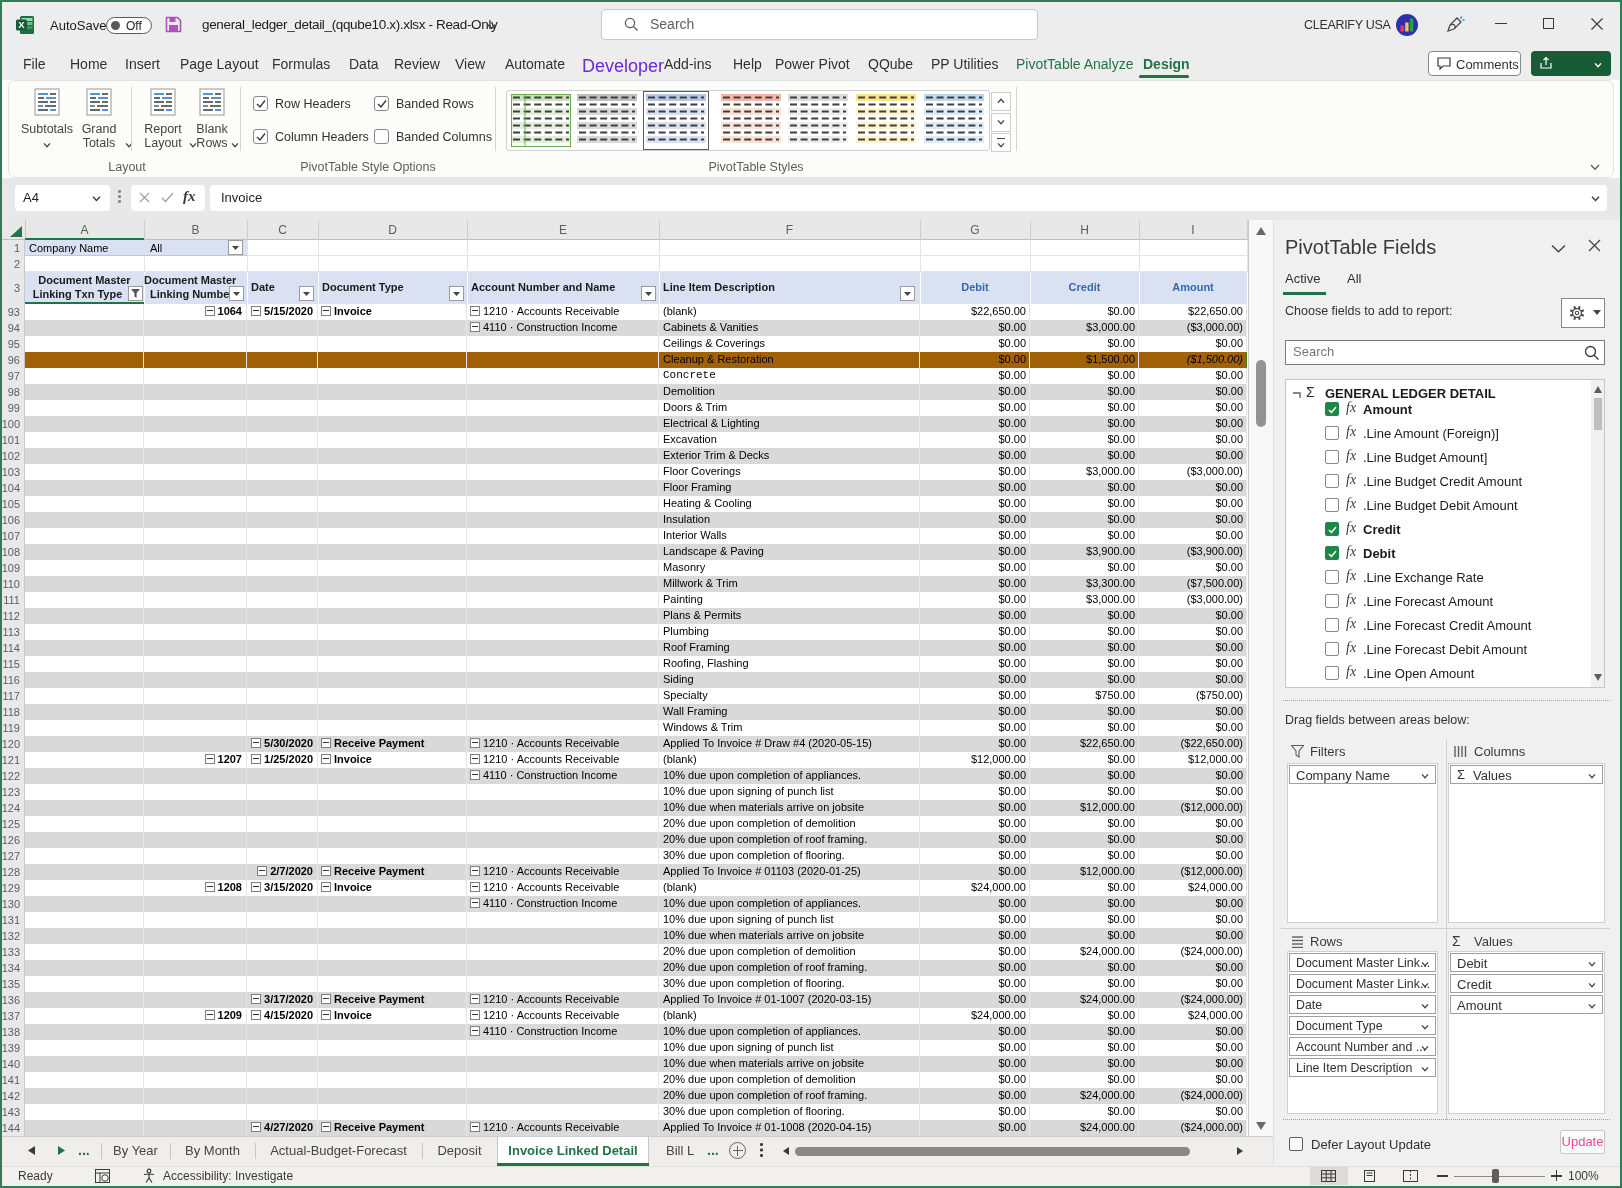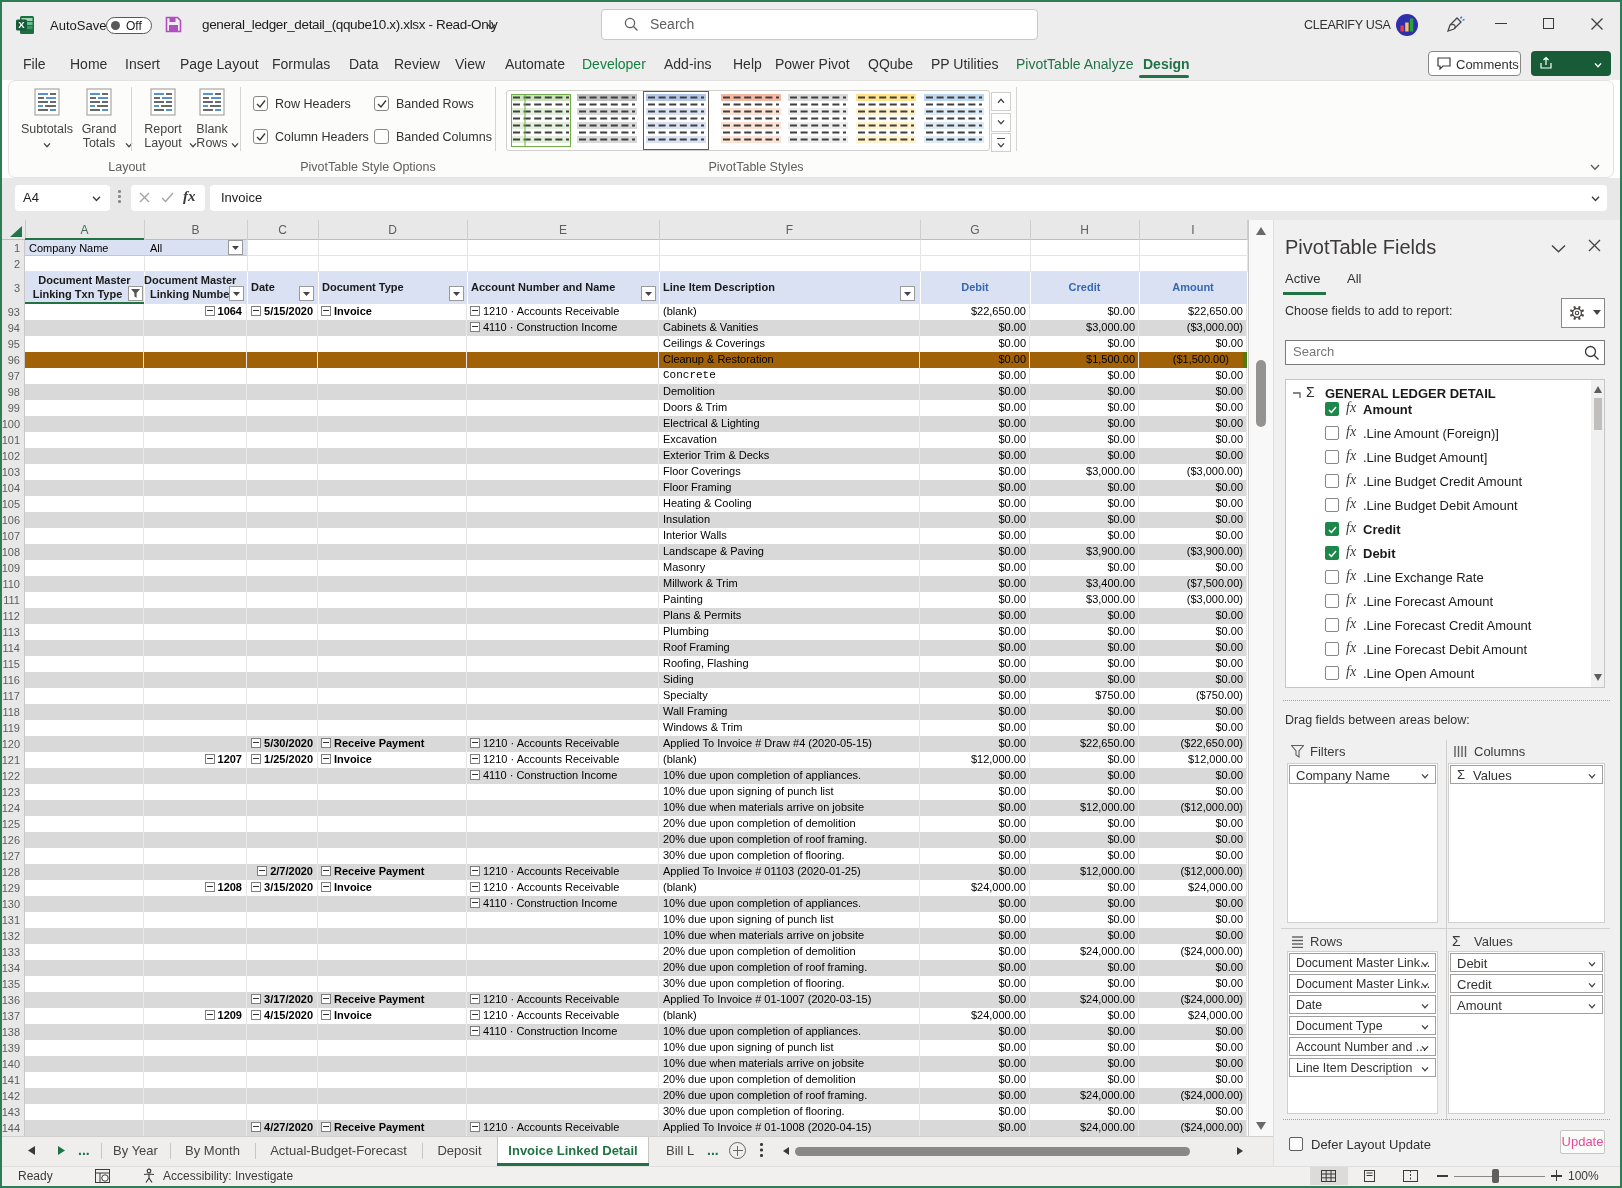--- a/index.html
+++ b/index.html
@@ -64,21 +64,21 @@
   </svg>
 <div style="position:absolute;left:23px;top:56px;font-size:14px;color:#323130;font-weight:400;white-space:nowrap;">File</div>
 <div style="position:absolute;left:70px;top:56px;font-size:14px;color:#323130;font-weight:400;white-space:nowrap;">Home</div>
 <div style="position:absolute;left:125px;top:56px;font-size:14px;color:#323130;font-weight:400;white-space:nowrap;">Insert</div>
 <div style="position:absolute;left:180px;top:56px;font-size:14px;color:#323130;font-weight:400;white-space:nowrap;">Page Layout</div>
 <div style="position:absolute;left:272px;top:56px;font-size:14px;color:#323130;font-weight:400;white-space:nowrap;">Formulas</div>
 <div style="position:absolute;left:349px;top:56px;font-size:14px;color:#323130;font-weight:400;white-space:nowrap;">Data</div>
 <div style="position:absolute;left:394px;top:56px;font-size:14px;color:#323130;font-weight:400;white-space:nowrap;">Review</div>
 <div style="position:absolute;left:455px;top:56px;font-size:14px;color:#323130;font-weight:400;white-space:nowrap;">View</div>
 <div style="position:absolute;left:505px;top:56px;font-size:14px;color:#323130;font-weight:400;white-space:nowrap;">Automate</div>
-<div style="position:absolute;left:582px;top:56px;font-size:14px;color:#15803d;font-weight:400;white-space:nowrap;">Developer</div>
+<div style="position:absolute;left:582px;top:56px;font-size:18px;color:#6d28d9;font-weight:400;white-space:nowrap;">Developer</div>
 <div style="position:absolute;left:664px;top:56px;font-size:14px;color:#323130;font-weight:400;white-space:nowrap;">Add-ins</div>
 <div style="position:absolute;left:733px;top:56px;font-size:14px;color:#323130;font-weight:400;white-space:nowrap;">Help</div>
 <div style="position:absolute;left:775px;top:56px;font-size:14px;color:#323130;font-weight:400;white-space:nowrap;">Power Pivot</div>
 <div style="position:absolute;left:868px;top:56px;font-size:14px;color:#323130;font-weight:400;white-space:nowrap;">QQube</div>
 <div style="position:absolute;left:931px;top:56px;font-size:14px;color:#323130;font-weight:400;white-space:nowrap;">PP Utilities</div>
 <div style="position:absolute;left:1016px;top:56px;font-size:14px;color:#217346;font-weight:400;white-space:nowrap;">PivotTable Analyze</div>
 <div style="position:absolute;left:1143px;top:56px;font-size:14px;color:#217346;font-weight:700;white-space:nowrap;">Design</div>
 <div class="abs" style="left:1139px;top:75px;width:50px;height:3px;background:#217346;border-radius:2px"></div>
 <div class="abs" style="left:1428px;top:51px;width:93px;height:25px;background:#fff;border:1px solid #8a8886;border-radius:4px"></div>
 <svg class="abs" style="left:1437px;top:57px" width="14" height="13" viewBox="0 0 14 13">
@@ -450,21 +450,21 @@
 <div class="rn" style="top:352px;height:16px">96</div>
 <div class="row" style="top:352px;left:25px;background:#a16207">
     <div style="width:119px;border-right:1px solid #e7e7e7;text-align:left;padding-left:4px;"></div>
     <div style="width:103px;border-right:1px solid #e7e7e7;text-align:right;padding-right:4px;font-weight:700;"></div>
     <div style="width:71px;border-right:1px solid #e7e7e7;text-align:right;padding-right:4px;font-weight:700;"></div>
     <div style="width:149px;border-right:1px solid #e7e7e7;text-align:left;padding-left:3px;font-weight:700;"></div>
     <div style="width:192px;border-right:1px solid #e7e7e7;text-align:left;padding-left:3px;"></div>
     <div style="width:261px;border-right:1px solid #e7e7e7;text-align:left;padding-left:4px;">Cleanup &amp; Restoration</div>
     <div style="width:110px;border-right:1px solid #e7e7e7;text-align:right;padding-right:3px;">$0.00</div>
     <div style="width:109px;border-right:1px solid #e7e7e7;text-align:right;padding-right:3px;">$1,500.00</div>
-    <div style="width:108px;border-right:4px solid #4d7c0f;text-align:right;padding-right:14px;">($1,500.00)</div>
+    <div style="width:108px;border-right:1px solid #4d7c0f;text-align:right;padding-right:3px;font-style:italic;">($1,500.00)</div>
   </div>
 <div class="rn" style="top:368px;height:16px">97</div>
 <div class="row" style="top:368px;left:25px;background:#fff">
     <div style="width:119px;border-right:1px solid #e4e4e4;text-align:left;padding-left:4px;"></div>
     <div style="width:103px;border-right:1px solid #e4e4e4;text-align:right;padding-right:4px;font-weight:700;"></div>
     <div style="width:71px;border-right:1px solid #e4e4e4;text-align:right;padding-right:4px;font-weight:700;"></div>
     <div style="width:149px;border-right:1px solid #e4e4e4;text-align:left;padding-left:3px;font-weight:700;"></div>
     <div style="width:192px;border-right:1px solid #e4e4e4;text-align:left;padding-left:3px;"></div>
     <div style="width:261px;border-right:1px solid #e4e4e4;text-align:left;padding-left:4px;font-family:Liberation Mono, monospace;">Concrete</div>
     <div style="width:110px;border-right:1px solid #e4e4e4;text-align:right;padding-right:3px;">$0.00</div>
@@ -617,21 +617,21 @@
   </div>
 <div class="rn" style="top:576px;height:16px">110</div>
 <div class="row" style="top:576px;left:25px;background:#d9d9d9">
     <div style="width:119px;border-right:1px solid #e7e7e7;text-align:left;padding-left:4px;"></div>
     <div style="width:103px;border-right:1px solid #e7e7e7;text-align:right;padding-right:4px;font-weight:700;"></div>
     <div style="width:71px;border-right:1px solid #e7e7e7;text-align:right;padding-right:4px;font-weight:700;"></div>
     <div style="width:149px;border-right:1px solid #e7e7e7;text-align:left;padding-left:3px;font-weight:700;"></div>
     <div style="width:192px;border-right:1px solid #e7e7e7;text-align:left;padding-left:3px;"></div>
     <div style="width:261px;border-right:1px solid #e7e7e7;text-align:left;padding-left:4px;">Millwork &amp; Trim</div>
     <div style="width:110px;border-right:1px solid #e7e7e7;text-align:right;padding-right:3px;">$0.00</div>
-    <div style="width:109px;border-right:1px solid #e7e7e7;text-align:right;padding-right:3px;">$3,400.00</div>
+    <div style="width:109px;border-right:1px solid #e7e7e7;text-align:right;padding-right:3px;">$3,300.00</div>
     <div style="width:108px;border-right:1px solid #e7e7e7;text-align:right;padding-right:3px;">($7,500.00)</div>
   </div>
 <div class="rn" style="top:592px;height:16px">111</div>
 <div class="row" style="top:592px;left:25px;background:#fff">
     <div style="width:119px;border-right:1px solid #e4e4e4;text-align:left;padding-left:4px;"></div>
     <div style="width:103px;border-right:1px solid #e4e4e4;text-align:right;padding-right:4px;font-weight:700;"></div>
     <div style="width:71px;border-right:1px solid #e4e4e4;text-align:right;padding-right:4px;font-weight:700;"></div>
     <div style="width:149px;border-right:1px solid #e4e4e4;text-align:left;padding-left:3px;font-weight:700;"></div>
     <div style="width:192px;border-right:1px solid #e4e4e4;text-align:left;padding-left:3px;"></div>
     <div style="width:261px;border-right:1px solid #e4e4e4;text-align:left;padding-left:4px;">Painting</div>

